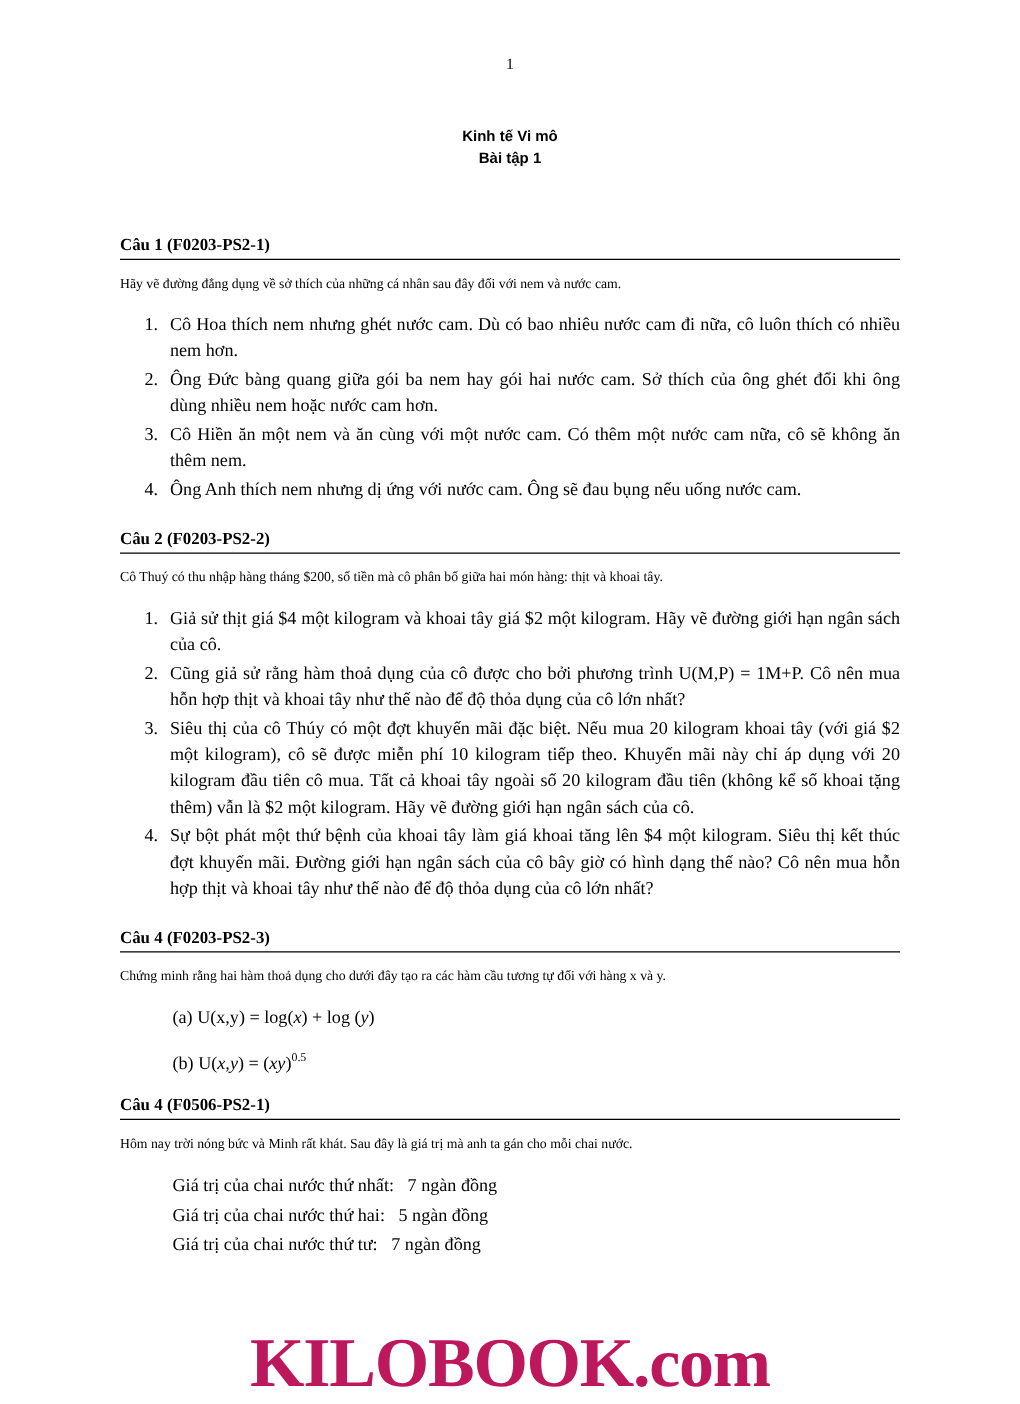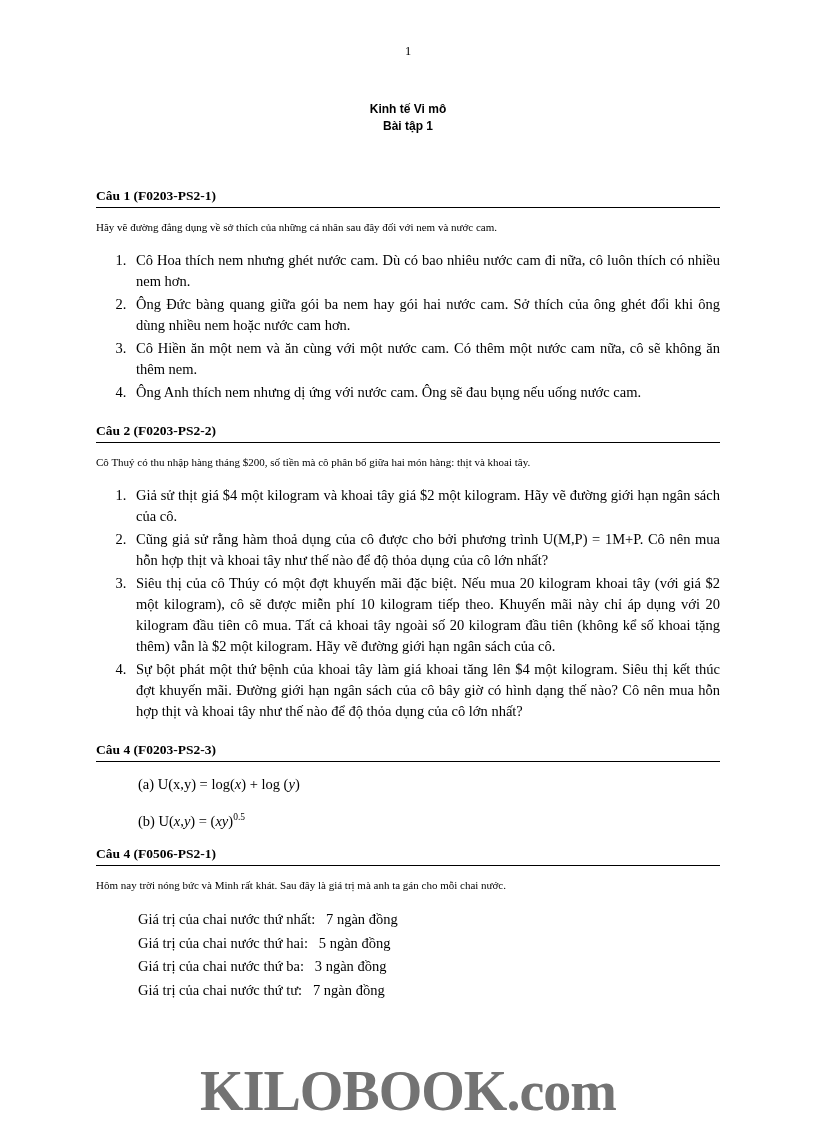--- a/index.html
+++ b/index.html
@@ -97,21 +97,21 @@
   .watermark {
     position: absolute;
     left: 0;
     right: 0;
     bottom: 4px;
     text-align: center;
     font-family: "Liberation Serif", serif;
     font-weight: bold;
     font-size: 56px;
     letter-spacing: -1px;
-    color: #737373;
+    color: #be185d;
     line-height: 1;
     pointer-events: none;
   }
 </style>
 </head>
 <body>
 
 <div class="page">
   <div class="content">
 
@@ -139,35 +139,35 @@
       <ol class="items">
         <li>Giả sử thịt giá $4 một kilogram và khoai tây giá $2 một kilogram. Hãy vẽ đường giới hạn ngân sách của cô.</li>
         <li>Cũng giả sử rằng hàm thoả dụng của cô được cho bởi phương trình U(M,P) = 1M+P. Cô nên mua hỗn hợp thịt và khoai tây như thế nào để độ thỏa dụng của cô lớn nhất?</li>
         <li>Siêu thị của cô Thúy có một đợt khuyến mãi đặc biệt. Nếu mua 20 kilogram khoai tây (với giá $2 một kilogram), cô sẽ được miễn phí 10 kilogram tiếp theo. Khuyến  mãi này chỉ áp dụng với 20 kilogram đầu tiên cô mua. Tất cả khoai tây ngoài số 20 kilogram đầu tiên (không kể số khoai tặng thêm) vẫn là $2 một kilogram. Hãy vẽ đường giới hạn ngân sách của cô.</li>
         <li>Sự bột phát một thứ bệnh của khoai tây làm giá khoai tăng lên $4 một kilogram. Siêu thị kết thúc đợt khuyến mãi. Đường giới hạn ngân sách của cô bây giờ có hình dạng thế nào? Cô nên mua hỗn hợp thịt và khoai tây như thế nào để độ thỏa dụng  của cô lớn nhất?</li>
       </ol>
     </div>
 
     <div class="section gap-before">
       <div class="section-head">Câu 4 (F0203-PS2-3)</div>
+      <p class="para">Chứng minh rằng hai hàm thoả dụng cho dưới đây tạo ra các hàm cầu tương tự đối với hàng x và y.</p>
       <div class="formula">
         (a) U(x,y) = log(<span class="ital">x</span>) + log (<span class="ital">y</span>)
       </div>
       <div class="formula">
         (b) U(<span class="ital">x</span>,<span class="ital">y</span>) = (<span class="ital">xy</span>)<sup>0.5</sup>
       </div>
     </div>
 
     <div class="section">
       <div class="section-head">Câu 4 (F0506-PS2-1)</div>
       <p class="para">Hôm nay trời nóng bức và Minh rất khát. Sau đây là giá trị mà anh ta gán cho mỗi chai nước.</p>
       <div class="value-list">
         <div>Giá trị của chai nước thứ nhất:   7 ngàn đồng</div>
         <div>Giá trị của chai nước thứ hai:   5 ngàn đồng</div>
-        <div>Giá trị của chai nước thứ ba:   3 ngàn đồng</div>
         <div>Giá trị của chai nước thứ tư:   7 ngàn đồng</div>
       </div>
     </div>
 
   </div>
 
   <div class="watermark">KILOBOOK.com</div>
 </div>
 
 </body></html>

